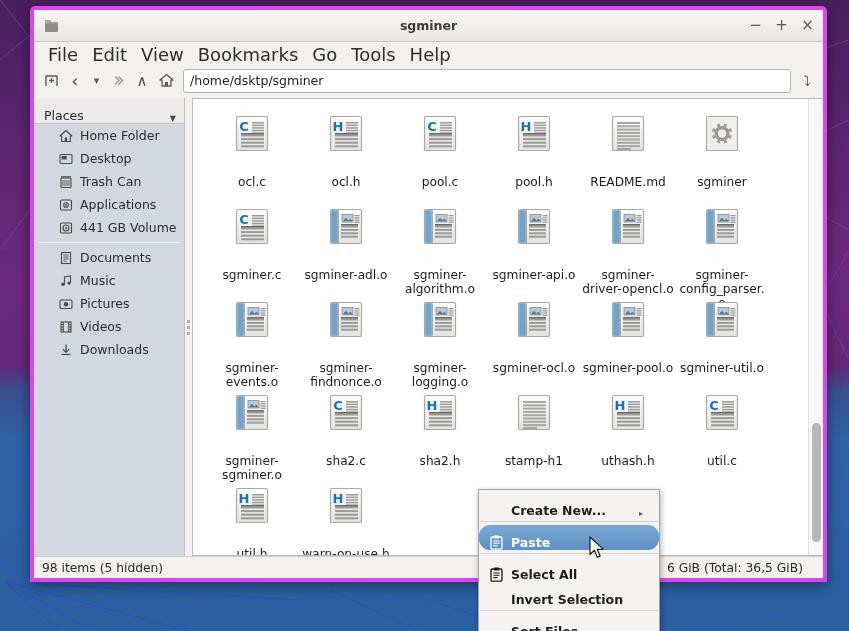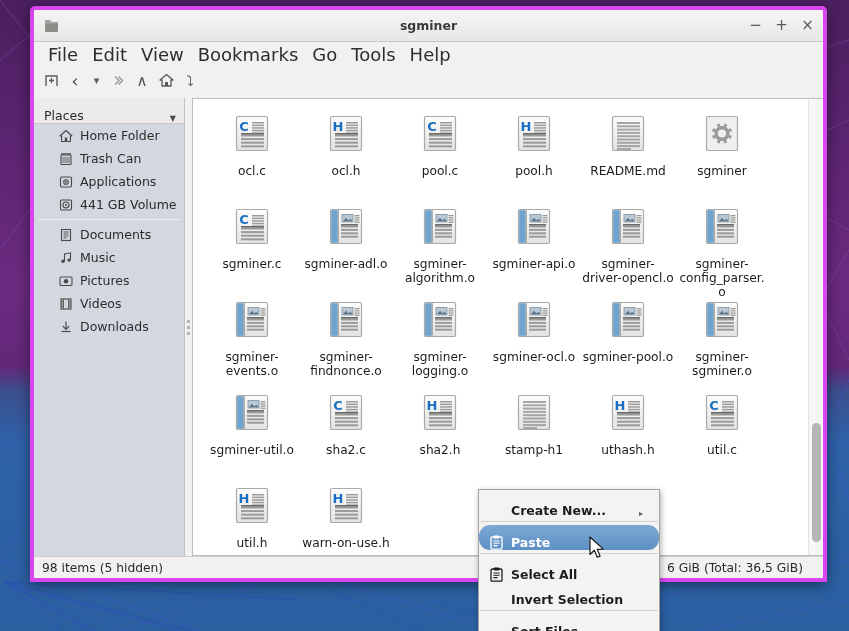--- a/index.html
+++ b/index.html
@@ -138,21 +138,21 @@
     align-content: flex-start;
     overflow: hidden;
   }
   .fitem {
     width: 94px; height: 93px;
     display: flex; flex-direction: column; align-items: center;
     padding-top: 5px;
     cursor: default;
   }
   .fname {
-    margin-top: 5px;
+    margin-top: 16px;
     font-size: 12.2px; color: #1c1c1a;
     text-align: center; line-height: 14px;
     width: 92px;
     word-break: break-word;
   }
 
   
   #vscroll {
     width: 15px; flex: none;
     background: #f7f7f7;
@@ -266,20 +266,23 @@
         <path d="M4 3.5L8 7.5L4 11.5M7.5 3.5L11.5 7.5L7.5 11.5" fill="none" stroke="#9a9a98" stroke-width="1.5"></path>
       </svg>
     </div>
     <div class="tbtn" style="font-size:15px;color:#4c4c4a;">∧</div>
     <div class="tbtn">
       <svg width="17" height="17" viewBox="0 0 17 17">
         <path d="M8.5 2.5L15 8h-2v6H4V8H2z" fill="none" stroke="#5a5a58" stroke-width="1.3" stroke-linejoin="round"></path>
         <rect x="7" y="10" width="3" height="4" fill="#5a5a58"></rect>
       </svg>
     </div>
+    <div id="pathentry">
+      <span title="Path">/home/dsktp/sgminer</span>
+    </div>
     <div class="tbtn" style="font-size:14px;color:#4c4c4a;">⤵</div>
   </div>
 
   <div id="body">
 
     <div id="sidebar">
       <div id="places-header">
         <span>Places</span>
         <span class="caret">▼</span>
       </div>
@@ -287,20 +290,29 @@
       <div class="place">
         <span class="pic">
           <svg width="14" height="14" viewBox="0 0 14 14">
               <path d="M7 1.5L13 7h-1.6v5.5H2.6V7H1z" fill="none" stroke="#4a4a48" stroke-width="1.1" stroke-linejoin="round"></path>
               <rect x="5.8" y="8.6" width="2.4" height="3.9" fill="#4a4a48"></rect>
             </svg>
         </span>
         <span class="lbl">Home Folder</span>
       </div>
 
+      <div class="place">
+        <span class="pic">
+          <svg width="14" height="14" viewBox="0 0 14 14">
+              <rect x="1" y="2.5" width="12" height="9" rx="1" fill="none" stroke="#4a4a48" stroke-width="1.1"></rect>
+              <rect x="2.6" y="4" width="5" height="3.4" fill="#4a4a48"></rect>
+            </svg>
+        </span>
+        <span class="lbl">Desktop</span>
+      </div>
 
       <div class="place">
         <span class="pic">
           <svg width="14" height="14" viewBox="0 0 14 14">
               <rect x="2" y="3" width="10" height="9.5" rx="0.6" fill="none" stroke="#4a4a48" stroke-width="1.1"></rect>
               <path d="M2 1.8h10" stroke="#4a4a48" stroke-width="1.3"></path>
               <path d="M4 5v6M6 5v6M8 5v6M10 5v6" stroke="#4a4a48" stroke-width=".8"></path>
             </svg>
         </span>
         <span class="lbl">Trash Can</span>
@@ -799,20 +811,45 @@
                 <rect x="16" y="22.9" width="17" height="2" fill="#9a9a98"></rect>
                 <rect x="16" y="26.3" width="17" height="2" fill="#9a9a98"></rect>
                 <rect x="16" y="29.7" width="17" height="2" fill="#9a9a98"></rect>
                 <rect x="16" y="18" width="17" height="1.6" fill="#6b6b69"></rect>
               </svg></div>
             <div class="fname">sgminer-pool.o</div>
           </div>
           <div class="fitem">
             <div><svg width="42" height="42" viewBox="0 0 42 42">
                 <defs>
+                  <linearGradient id="g18" x1="0" y1="0" x2="0" y2="1">
+                    <stop offset="0" stop-color="#fdfdfd"></stop>
+                    <stop offset="1" stop-color="#e2e2e0"></stop>
+                  </linearGradient>
+                </defs>
+                <rect x="5.5" y="3.5" width="31" height="34" rx="1.6" fill="url(#g18)" stroke="#a9a9a7" stroke-width="1.2"></rect>
+                <rect x="6.2" y="4.2" width="6.4" height="32.6" fill="#6fa4cf"></rect>
+                <rect x="12.6" y="4.2" width="1.1" height="32.6" fill="#8d8d8b"></rect>
+                <rect x="17" y="8.5" width="11" height="7.5" fill="#b9c8d6" stroke="#7e8e9c" stroke-width="0.8"></rect>
+                <path d="M18 15.2l3-3.4 2.4 2.6 2-1.6 2.3 2.4z" fill="#5c7487"></path>
+                <rect x="29.5" y="9" width="5" height="1.3" fill="#9a9a98"></rect>
+                <rect x="29.5" y="11.2" width="5" height="1.3" fill="#9a9a98"></rect>
+                <rect x="29.5" y="13.4" width="5" height="1.3" fill="#9a9a98"></rect>
+                <rect x="29.5" y="15.600000000000001" width="5" height="1.3" fill="#9a9a98"></rect>
+                <rect x="16" y="19.5" width="17" height="2" fill="#9a9a98"></rect>
+                <rect x="16" y="22.9" width="17" height="2" fill="#9a9a98"></rect>
+                <rect x="16" y="26.3" width="17" height="2" fill="#9a9a98"></rect>
+                <rect x="16" y="29.7" width="17" height="2" fill="#9a9a98"></rect>
+                <rect x="16" y="18" width="17" height="1.6" fill="#6b6b69"></rect>
+              </svg></div>
+            <div class="fname">sgminer-util.o</div>
+          </div>
+          <div class="fitem">
+            <div><svg width="42" height="42" viewBox="0 0 42 42">
+                <defs>
                   <linearGradient id="g17" x1="0" y1="0" x2="0" y2="1">
                     <stop offset="0" stop-color="#fdfdfd"></stop>
                     <stop offset="1" stop-color="#e2e2e0"></stop>
                   </linearGradient>
                 </defs>
                 <rect x="5.5" y="3.5" width="31" height="34" rx="1.6" fill="url(#g17)" stroke="#a9a9a7" stroke-width="1.2"></rect>
                 <rect x="6.2" y="4.2" width="6.4" height="32.6" fill="#6fa4cf"></rect>
                 <rect x="12.6" y="4.2" width="1.1" height="32.6" fill="#8d8d8b"></rect>
                 <rect x="17" y="8.5" width="11" height="7.5" fill="#b9c8d6" stroke="#7e8e9c" stroke-width="0.8"></rect>
                 <path d="M18 15.2l3-3.4 2.4 2.6 2-1.6 2.3 2.4z" fill="#5c7487"></path>
@@ -820,45 +857,20 @@
                 <rect x="29.5" y="11.2" width="5" height="1.3" fill="#9a9a98"></rect>
                 <rect x="29.5" y="13.4" width="5" height="1.3" fill="#9a9a98"></rect>
                 <rect x="29.5" y="15.600000000000001" width="5" height="1.3" fill="#9a9a98"></rect>
                 <rect x="16" y="19.5" width="17" height="2" fill="#9a9a98"></rect>
                 <rect x="16" y="22.9" width="17" height="2" fill="#9a9a98"></rect>
                 <rect x="16" y="26.3" width="17" height="2" fill="#9a9a98"></rect>
                 <rect x="16" y="29.7" width="17" height="2" fill="#9a9a98"></rect>
                 <rect x="16" y="18" width="17" height="1.6" fill="#6b6b69"></rect>
               </svg></div>
             <div class="fname">sgminer-sgminer.o</div>
-          </div>
-          <div class="fitem">
-            <div><svg width="42" height="42" viewBox="0 0 42 42">
-                <defs>
-                  <linearGradient id="g18" x1="0" y1="0" x2="0" y2="1">
-                    <stop offset="0" stop-color="#fdfdfd"></stop>
-                    <stop offset="1" stop-color="#e2e2e0"></stop>
-                  </linearGradient>
-                </defs>
-                <rect x="5.5" y="3.5" width="31" height="34" rx="1.6" fill="url(#g18)" stroke="#a9a9a7" stroke-width="1.2"></rect>
-                <rect x="6.2" y="4.2" width="6.4" height="32.6" fill="#6fa4cf"></rect>
-                <rect x="12.6" y="4.2" width="1.1" height="32.6" fill="#8d8d8b"></rect>
-                <rect x="17" y="8.5" width="11" height="7.5" fill="#b9c8d6" stroke="#7e8e9c" stroke-width="0.8"></rect>
-                <path d="M18 15.2l3-3.4 2.4 2.6 2-1.6 2.3 2.4z" fill="#5c7487"></path>
-                <rect x="29.5" y="9" width="5" height="1.3" fill="#9a9a98"></rect>
-                <rect x="29.5" y="11.2" width="5" height="1.3" fill="#9a9a98"></rect>
-                <rect x="29.5" y="13.4" width="5" height="1.3" fill="#9a9a98"></rect>
-                <rect x="29.5" y="15.600000000000001" width="5" height="1.3" fill="#9a9a98"></rect>
-                <rect x="16" y="19.5" width="17" height="2" fill="#9a9a98"></rect>
-                <rect x="16" y="22.9" width="17" height="2" fill="#9a9a98"></rect>
-                <rect x="16" y="26.3" width="17" height="2" fill="#9a9a98"></rect>
-                <rect x="16" y="29.7" width="17" height="2" fill="#9a9a98"></rect>
-                <rect x="16" y="18" width="17" height="1.6" fill="#6b6b69"></rect>
-              </svg></div>
-            <div class="fname">sgminer-util.o</div>
           </div>
           <div class="fitem">
             <div><svg width="42" height="42" viewBox="0 0 42 42">
                 <defs>
                   <linearGradient id="g19" x1="0" y1="0" x2="0" y2="1">
                     <stop offset="0" stop-color="#fdfdfd"></stop>
                     <stop offset="1" stop-color="#e2e2e0"></stop>
                   </linearGradient>
                 </defs>
                 <rect x="5.5" y="3.5" width="31" height="34" rx="1.6" fill="url(#g19)" stroke="#a9a9a7" stroke-width="1.2"></rect>

